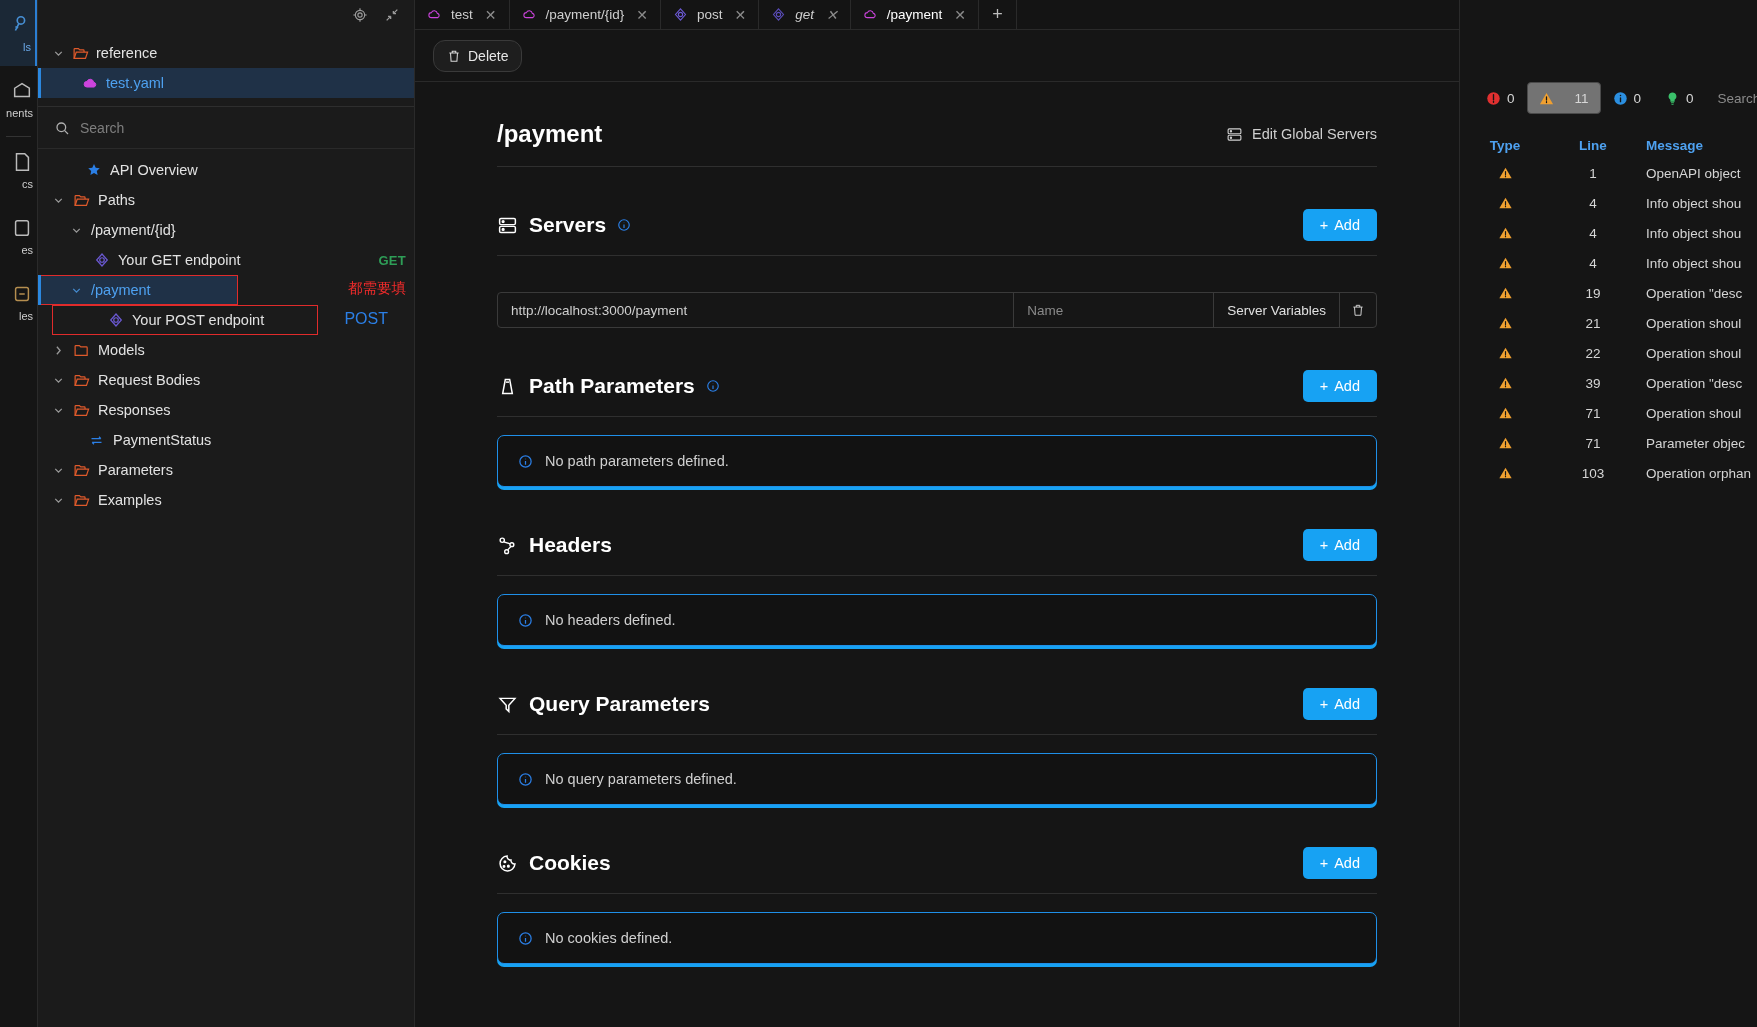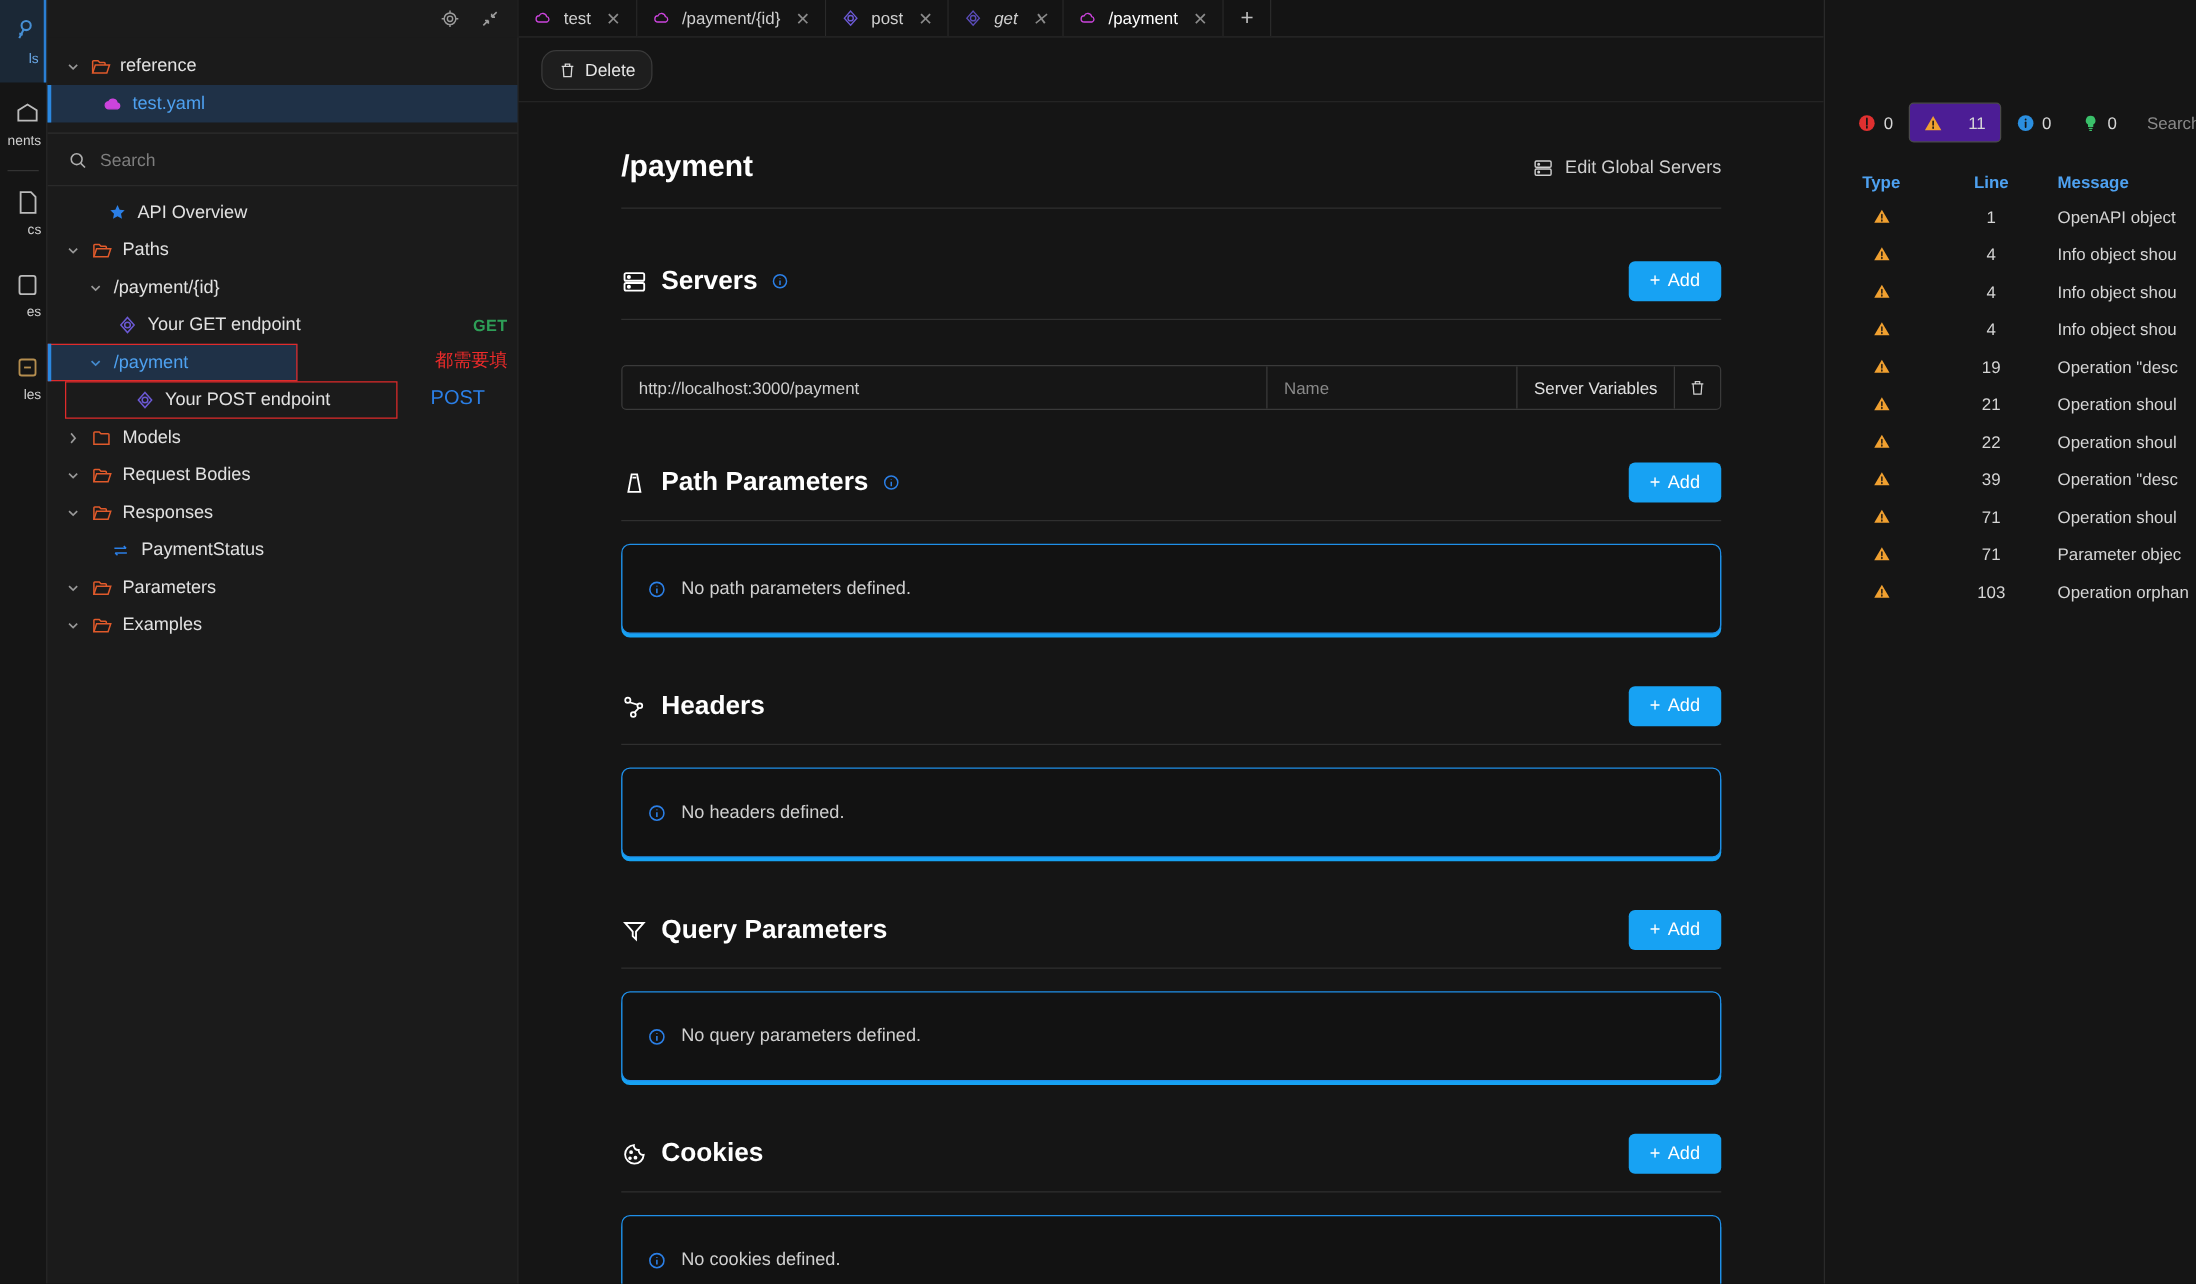--- a/index.html
+++ b/index.html
@@ -147,21 +147,21 @@
   .info-dot { width: 14px; height: 14px; }
   .btn-add {
     display: inline-flex; align-items: center; gap: 6px;
     background: #17a2f3; color: #ffffff; border: 0; border-radius: 5px;
     font-size: 14.5px; padding: 8px 17px; cursor: pointer;
     font-family: "Liberation Sans", sans-serif; font-weight: 500;
   }
 
   .empty-box {
     margin-top: 18px; border: 1.6px solid #1f8fe8; border-radius: 7px;
-    background: #121212; height: 72px; display: flex; align-items: center;
+    background: #121212; height: 52px; display: flex; align-items: center;
     gap: 12px; padding: 0 20px;
     box-shadow: 0 3px 0 0 #17a2f3;
   }
   .empty-box .txt { font-size: 14.5px; color: #d0d0d0; }
 
   .server-table {
     margin-top: 36px; display: flex; border: 1px solid #3a3a3a;
     border-radius: 4px; overflow: hidden; height: 36px; background: #161616;
   }
   .st-url {
@@ -185,21 +185,21 @@
   }
   .diag-spacer { height: 82px; }
   .diag-filters {
     display: flex; align-items: stretch; height: 32px; margin: 0 14px;
     font-size: 13.5px;
   }
   .pill {
     display: flex; align-items: center; gap: 6px; padding: 0 11px;
     border: 1px solid transparent; border-radius: 4px; cursor: pointer; color: #d7d7d7;
   }
-  .pill.active { border-color: #4a4a4a; background: #4c1d95; gap: 21px; }
+  .pill.active { border-color: #4a4a4a; background: #737373; gap: 21px; }
   .pill-ico { width: 15px; height: 15px; }
   .diag-search {
     flex: 1; background: transparent; border: 0; outline: 0; color: #d0d0d0;
     font-size: 13.5px; padding-left: 12px; font-family: "Liberation Sans", sans-serif;
   }
   .diag-search::placeholder { color: #8a8a8a; }
 
   .diag-table { margin-top: 18px; }
   .diag-hrow {
     display: flex; font-size: 13.5px; color: #4ea1f0; font-weight: 700;

